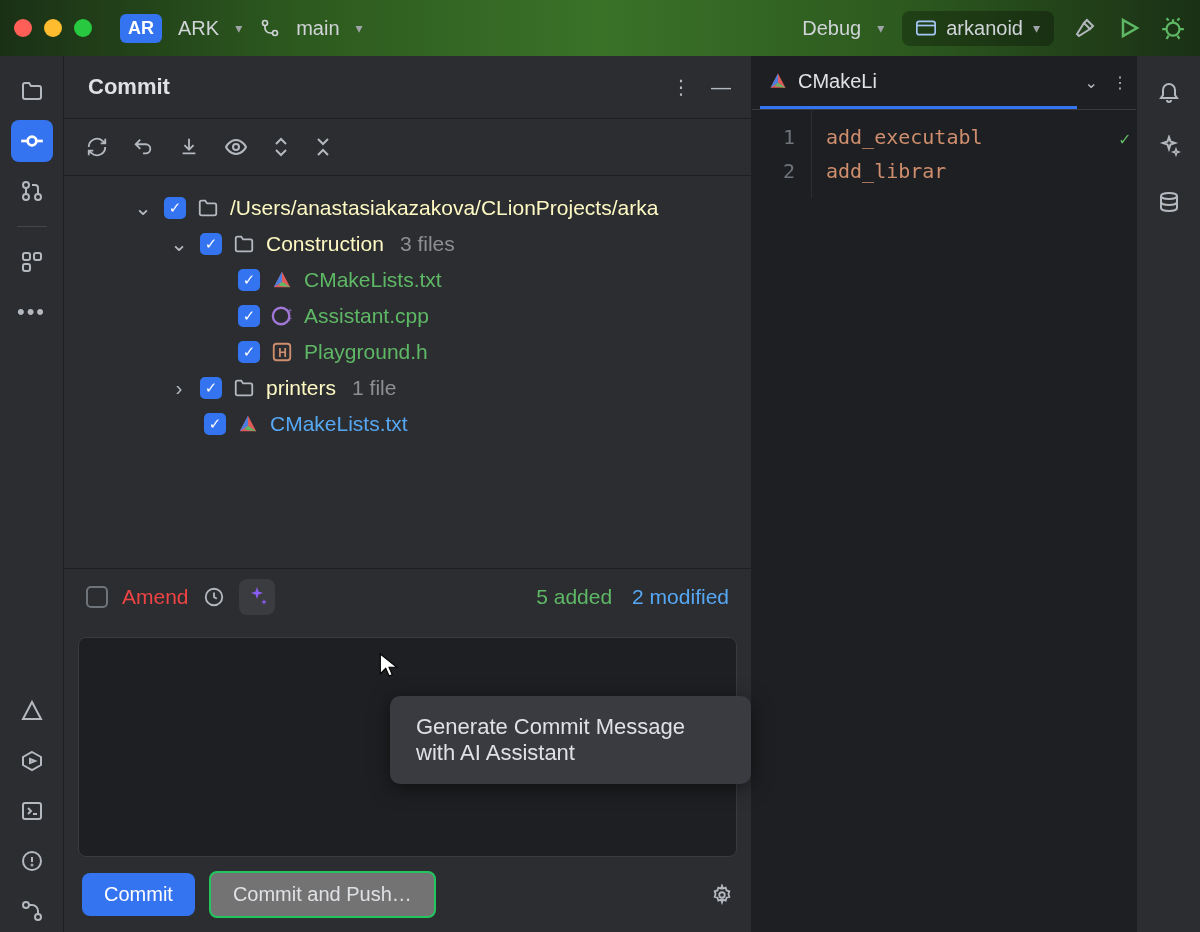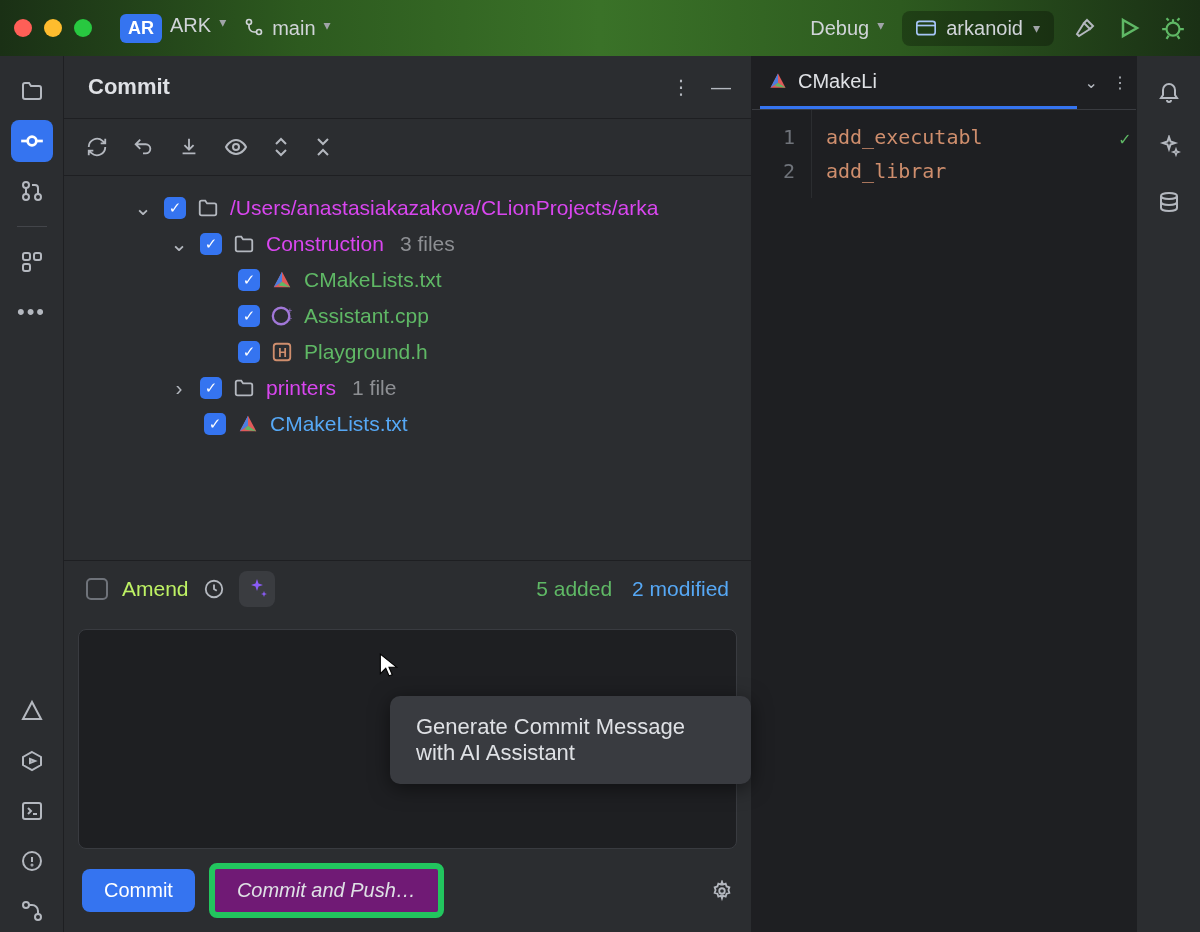--- a/index.html
+++ b/index.html
@@ -13,21 +13,21 @@
     align-items: center;
     padding: 0 14px;
     gap: 18px;
   }
   .traffic { display: flex; gap: 12px; margin-right: 10px; }
   .dot { width: 18px; height: 18px; border-radius: 50%; }
   .dot.red { background: #ff5f57; }
   .dot.yellow { background: #febc2e; }
   .dot.green { background: #28c840; }
   .proj-badge { background: #3574f0; color: #fff; font-weight: 700; padding: 4px 8px; border-radius: 6px; font-size: 18px; }
-  .tb-item { display: flex; align-items: flex-start; gap: 8px; color: #d0d4d8; font-size: 20px; cursor: pointer; }
+  .tb-item { display: flex; align-items: center; gap: 16px; color: #d0d4d8; font-size: 20px; cursor: pointer; }
   .chev { font-size: 14px; color: #a0a4a8; }
   .spacer { flex: 1; }
   .run-pill { display: flex; align-items: center; gap: 10px; background: rgba(0,0,0,0.28); padding: 6px 14px; border-radius: 8px; color: #d0d4d8; font-size: 20px; }
   .tb-icon { width: 26px; height: 26px; display: flex; align-items: center; justify-content: center; color: #b4b8bf; cursor: pointer; }
   .tb-icon.play { color: #5fb865; }
   .tb-icon.bug { color: #5fb865; }
   
   
   .main { display: flex; height: calc(932px - 56px); }
   .leftbar { width: 64px; background: #2b2d30; display: flex; flex-direction: column; align-items: center; padding-top: 14px; gap: 8px; border-right: 1px solid #1e1f22; }
@@ -50,43 +50,43 @@
   
   .tree { padding: 14px 10px 14px 10px; font-size: 21px; overflow: hidden; flex: 1; }
   .trow { display: flex; align-items: center; gap: 10px; padding: 6px 4px; white-space: nowrap; }
   .trow .indent { display: inline-block; }
   .ind1 { width: 44px; } .ind2 { width: 80px; } .ind3 { width: 150px; } .ind2b { width: 116px; }
   .expander { width: 22px; color: #b4b8bf; cursor: pointer; text-align: center; }
   .chk { width: 22px; height: 22px; border-radius: 5px; background: #3574f0; display: flex; align-items: center; justify-content: center; color: #fff; font-size: 15px; cursor: pointer; }
   .fico { width: 24px; height: 24px; display: flex; align-items: center; justify-content: center; }
   .fname.green { color: #5fb865; }
   .fname.blue { color: #56a8f5; }
-  .fname { color: #d946ef; }
+  .fname { color: #fef9c3; }
   .fcount { color: #8d8f93; margin-left: 6px; }
   
   .amend-row { display: flex; align-items: center; gap: 14px; padding: 10px 22px; border-top: 1px solid #1e1f22; }
   .emptychk { width: 22px; height: 22px; border: 2px solid #6f737a; border-radius: 5px; cursor: pointer; }
-  .amend-label { font-size: 21px; color: #bef264; }
+  .amend-label { font-size: 21px; color: #ef4444; }
   .hico { color: #b4b8bf; cursor: pointer; }
   .ai-btn { width: 36px; height: 36px; border-radius: 8px; display: flex; align-items: center; justify-content: center; cursor: pointer; }
   .ai-btn:hover, .ai-btn.hov { background: #3a3c40; }
   .stats { margin-left: auto; display: flex; gap: 20px; font-size: 21px; }
   .stat-add { color: #5fb865; }
   .stat-mod { color: #56a8f5; }
   
   .msgbox { flex: 0 0 220px; background: #1e1f22; margin: 12px 14px 0 14px; border-radius: 8px; border: 1px solid #393b40; position: relative; }
   
   .tooltip { position: absolute; top: 640px; left: 326px; background: #393b40; color: #dfe1e5; padding: 18px 26px; border-radius: 10px; font-size: 22px; box-shadow: 0 4px 20px rgba(0,0,0,0.5); z-index: 10; }
   
   .cursor { position: absolute; top: 596px; left: 314px; z-index: 11; font-size: 22px; color: #fff; }
   
   .cp-footer { display: flex; gap: 14px; padding: 14px 18px; align-items: center; }
   .btn { padding: 10px 22px; border-radius: 8px; font-size: 20px; cursor: pointer; border: none; }
   .btn.primary { background: #3574f0; color: #fff; }
-  .btn.secondary { background: #701a75; color: #dfe1e5; border: 6px solid #22c55e; font-style: italic; }
+  .btn.secondary { background: #737373; color: #dfe1e5; border: 2px solid #22c55e; }
   .cp-footer .gear { margin-left: auto; color: #b4b8bf; cursor: pointer; }
   
   
   .editor { width: 384px; background: #1e1f22; display: flex; flex-direction: column; }
   .ed-tabs { display: flex; align-items: center; border-bottom: 1px solid #393b40; height: 54px; padding: 0 8px; gap: 8px; }
   .tab { display: flex; align-items: center; gap: 8px; padding: 10px 6px; font-size: 20px; color: #dfe1e5; border-bottom: 3px solid #3574f0; height: 100%; overflow: hidden; flex: 1; }
   .ed-actions { display:flex; gap:14px; color:#b4b8bf; }
   .ed-body { display: flex; font-family: ui-monospace, Menlo, monospace; font-size: 20px; }
   .gutter { width: 60px; text-align: right; padding: 10px 16px 10px 0; color: #6f737a; background: #1e1f22; border-right: 1px solid #2b2d30; }
   .gutter div { height: 34px; line-height: 34px; }

